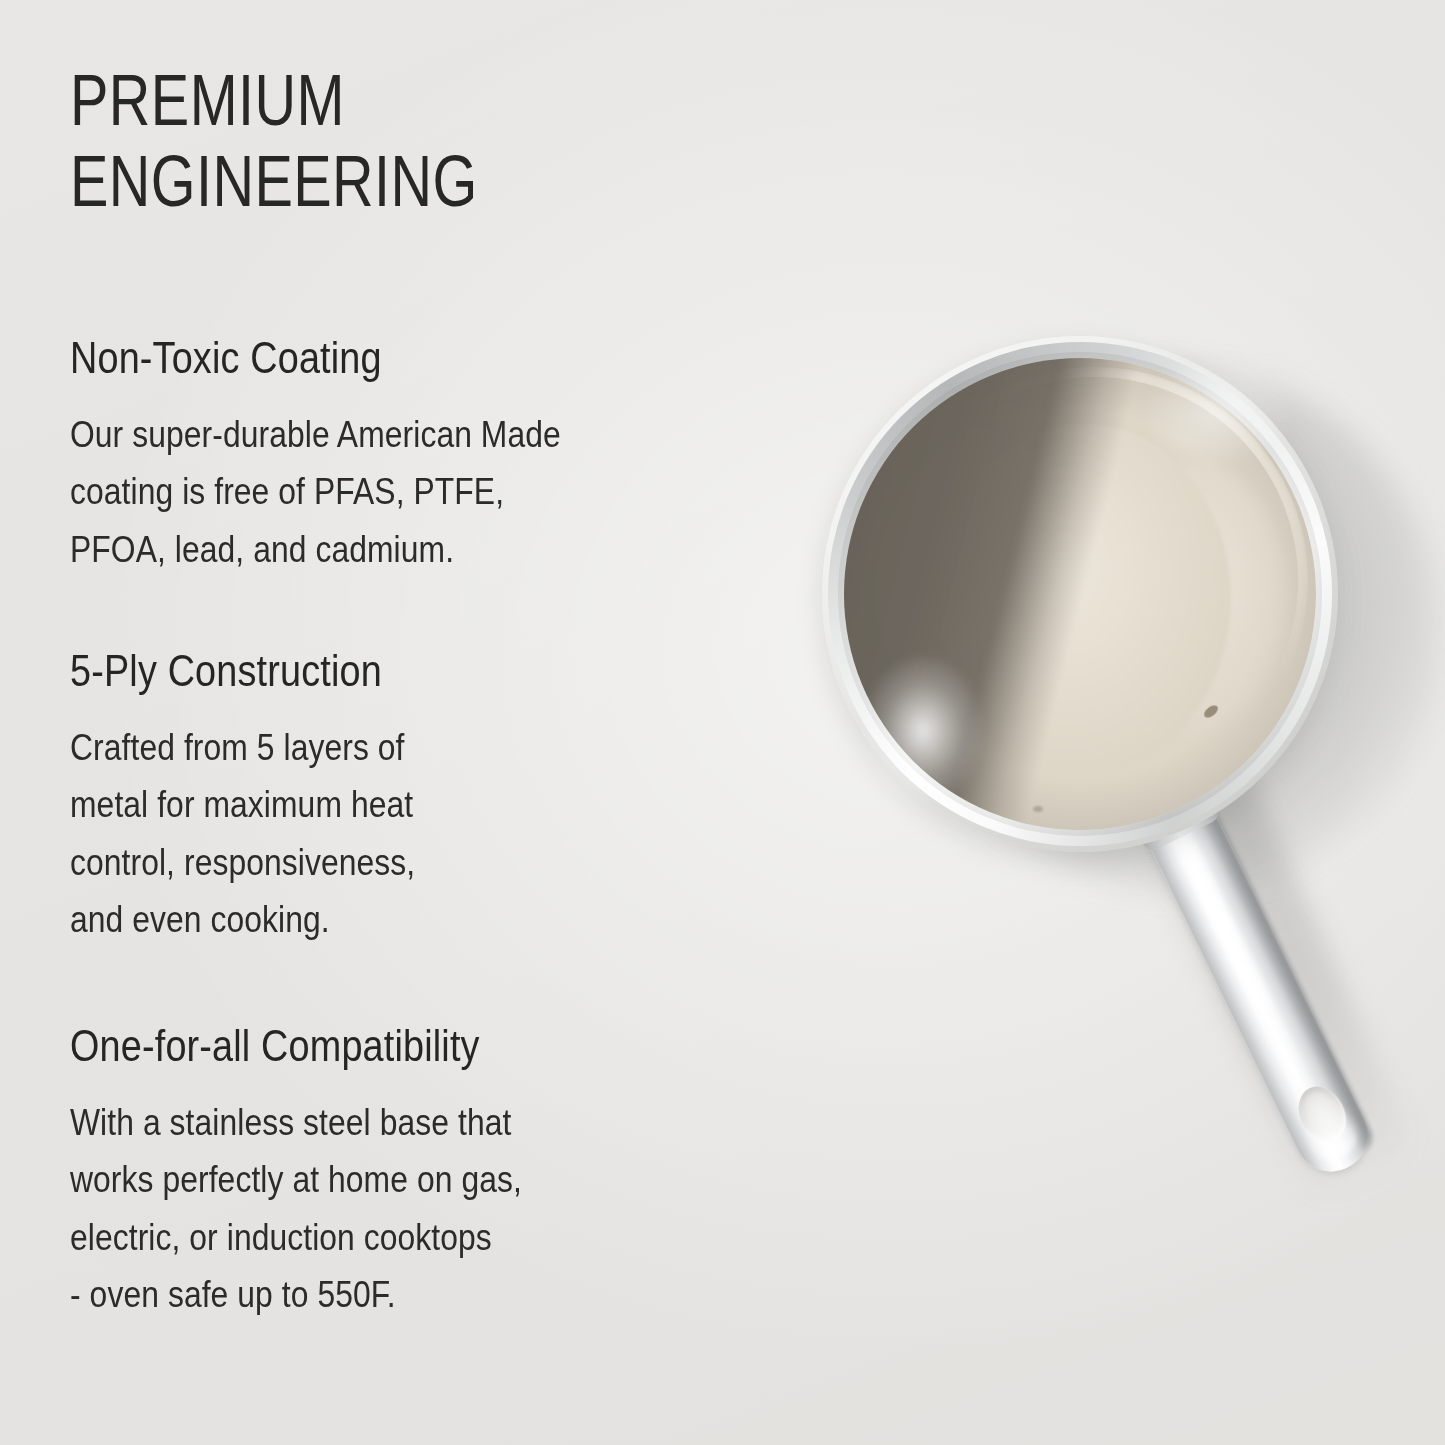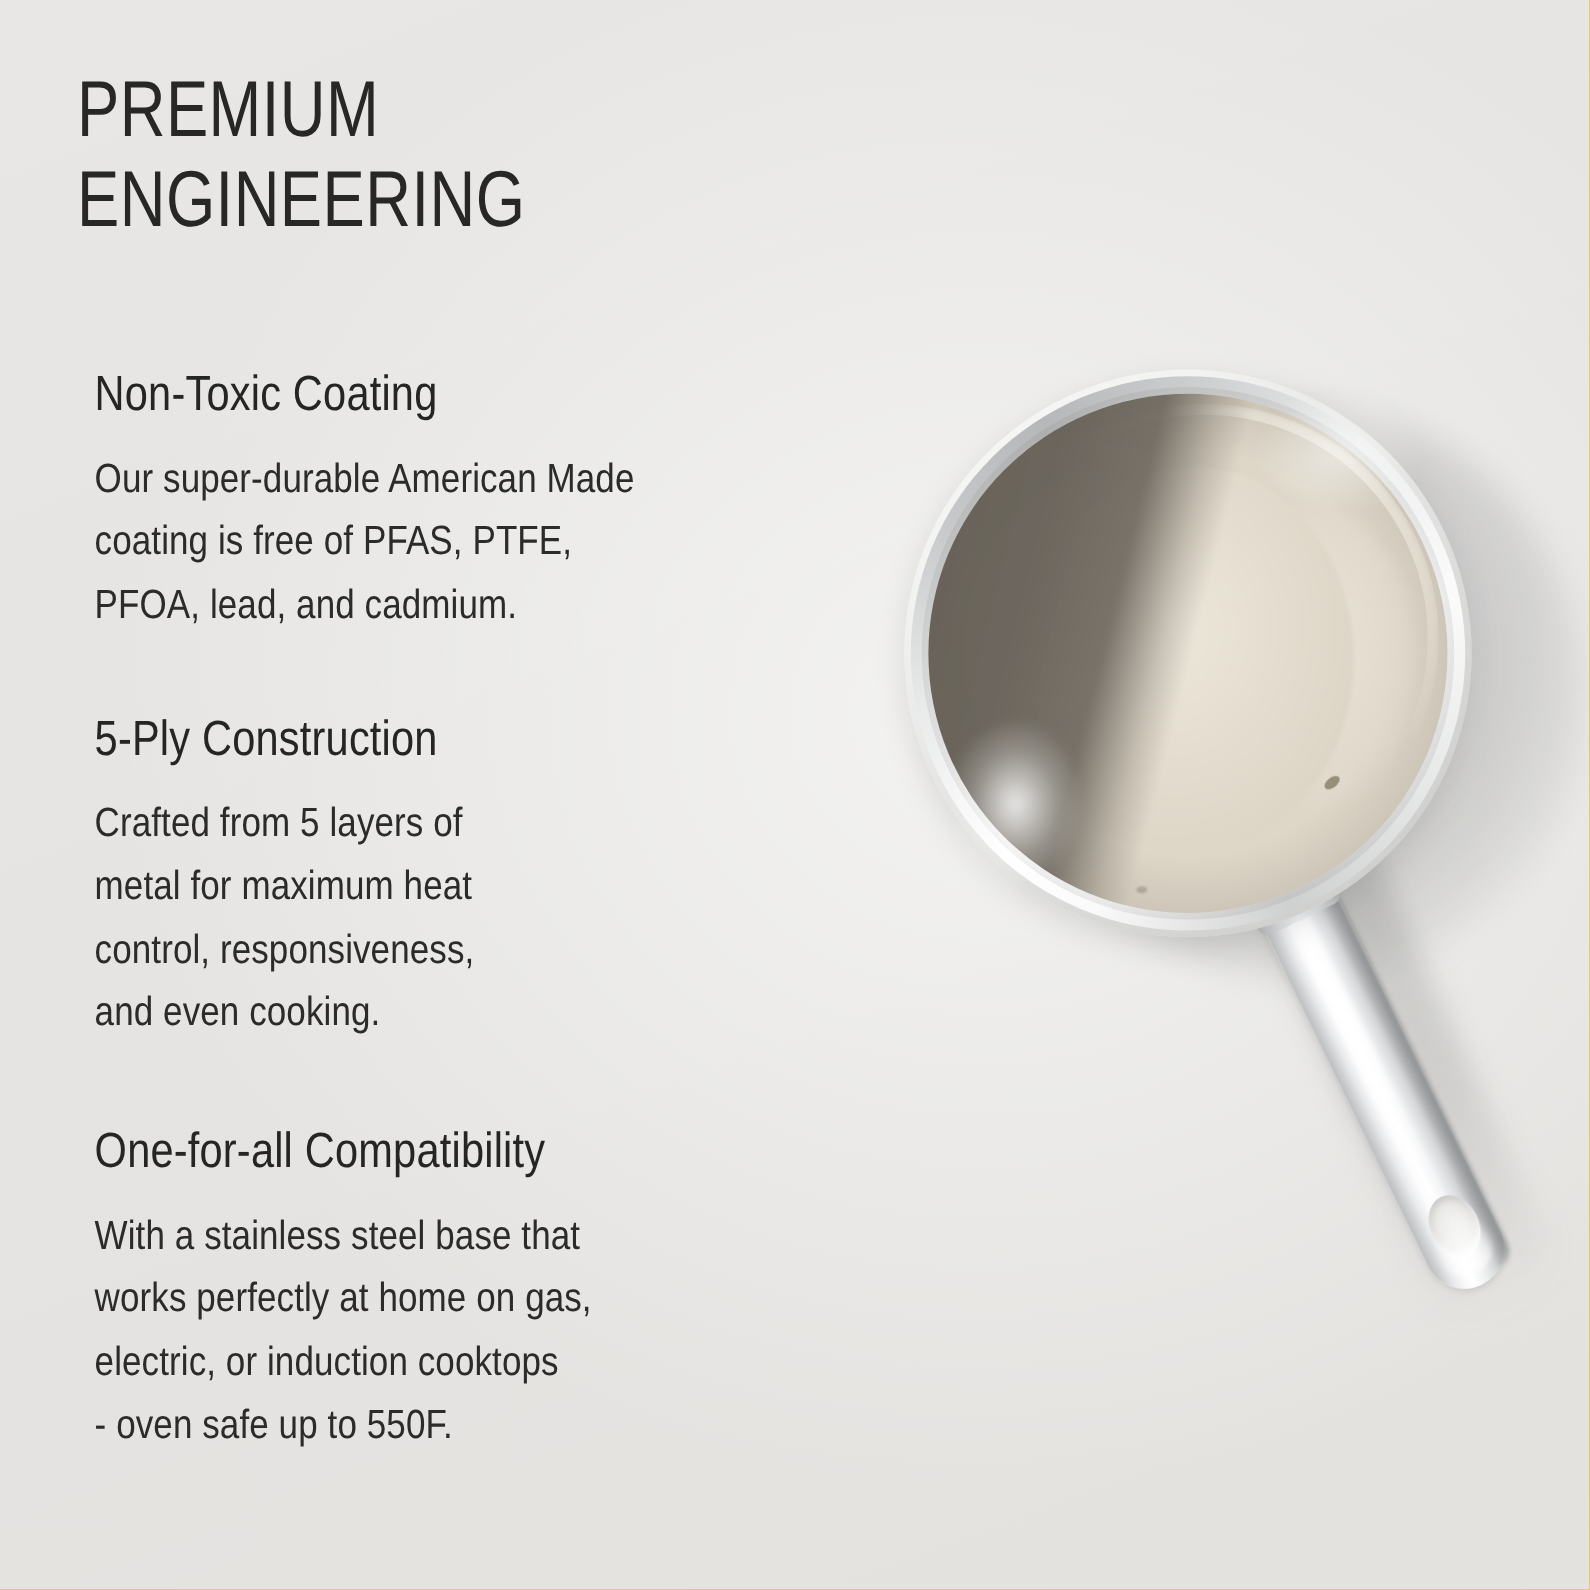--- a/index.html
+++ b/index.html
@@ -49,21 +49,21 @@
     letter-spacing: 0.5px;
     color: #272725;
     margin: 0;
     transform: scaleX(0.80);
     transform-origin: left top;
     white-space: pre-line;
   }
 
   .feature {
     position: absolute;
-    left: 16px;
+    left: 0;
     width: 800px;
   }
   .feature.f1 { top: 272px; }
   .feature.f2 { top: 585px; }
   .feature.f3 { top: 960px; }
 
   .feature-title {
     font-family: "Liberation Sans Narrow", "Liberation Sans", "DejaVu Sans Condensed", sans-serif;
     font-size: 45px;
     font-weight: 400;

